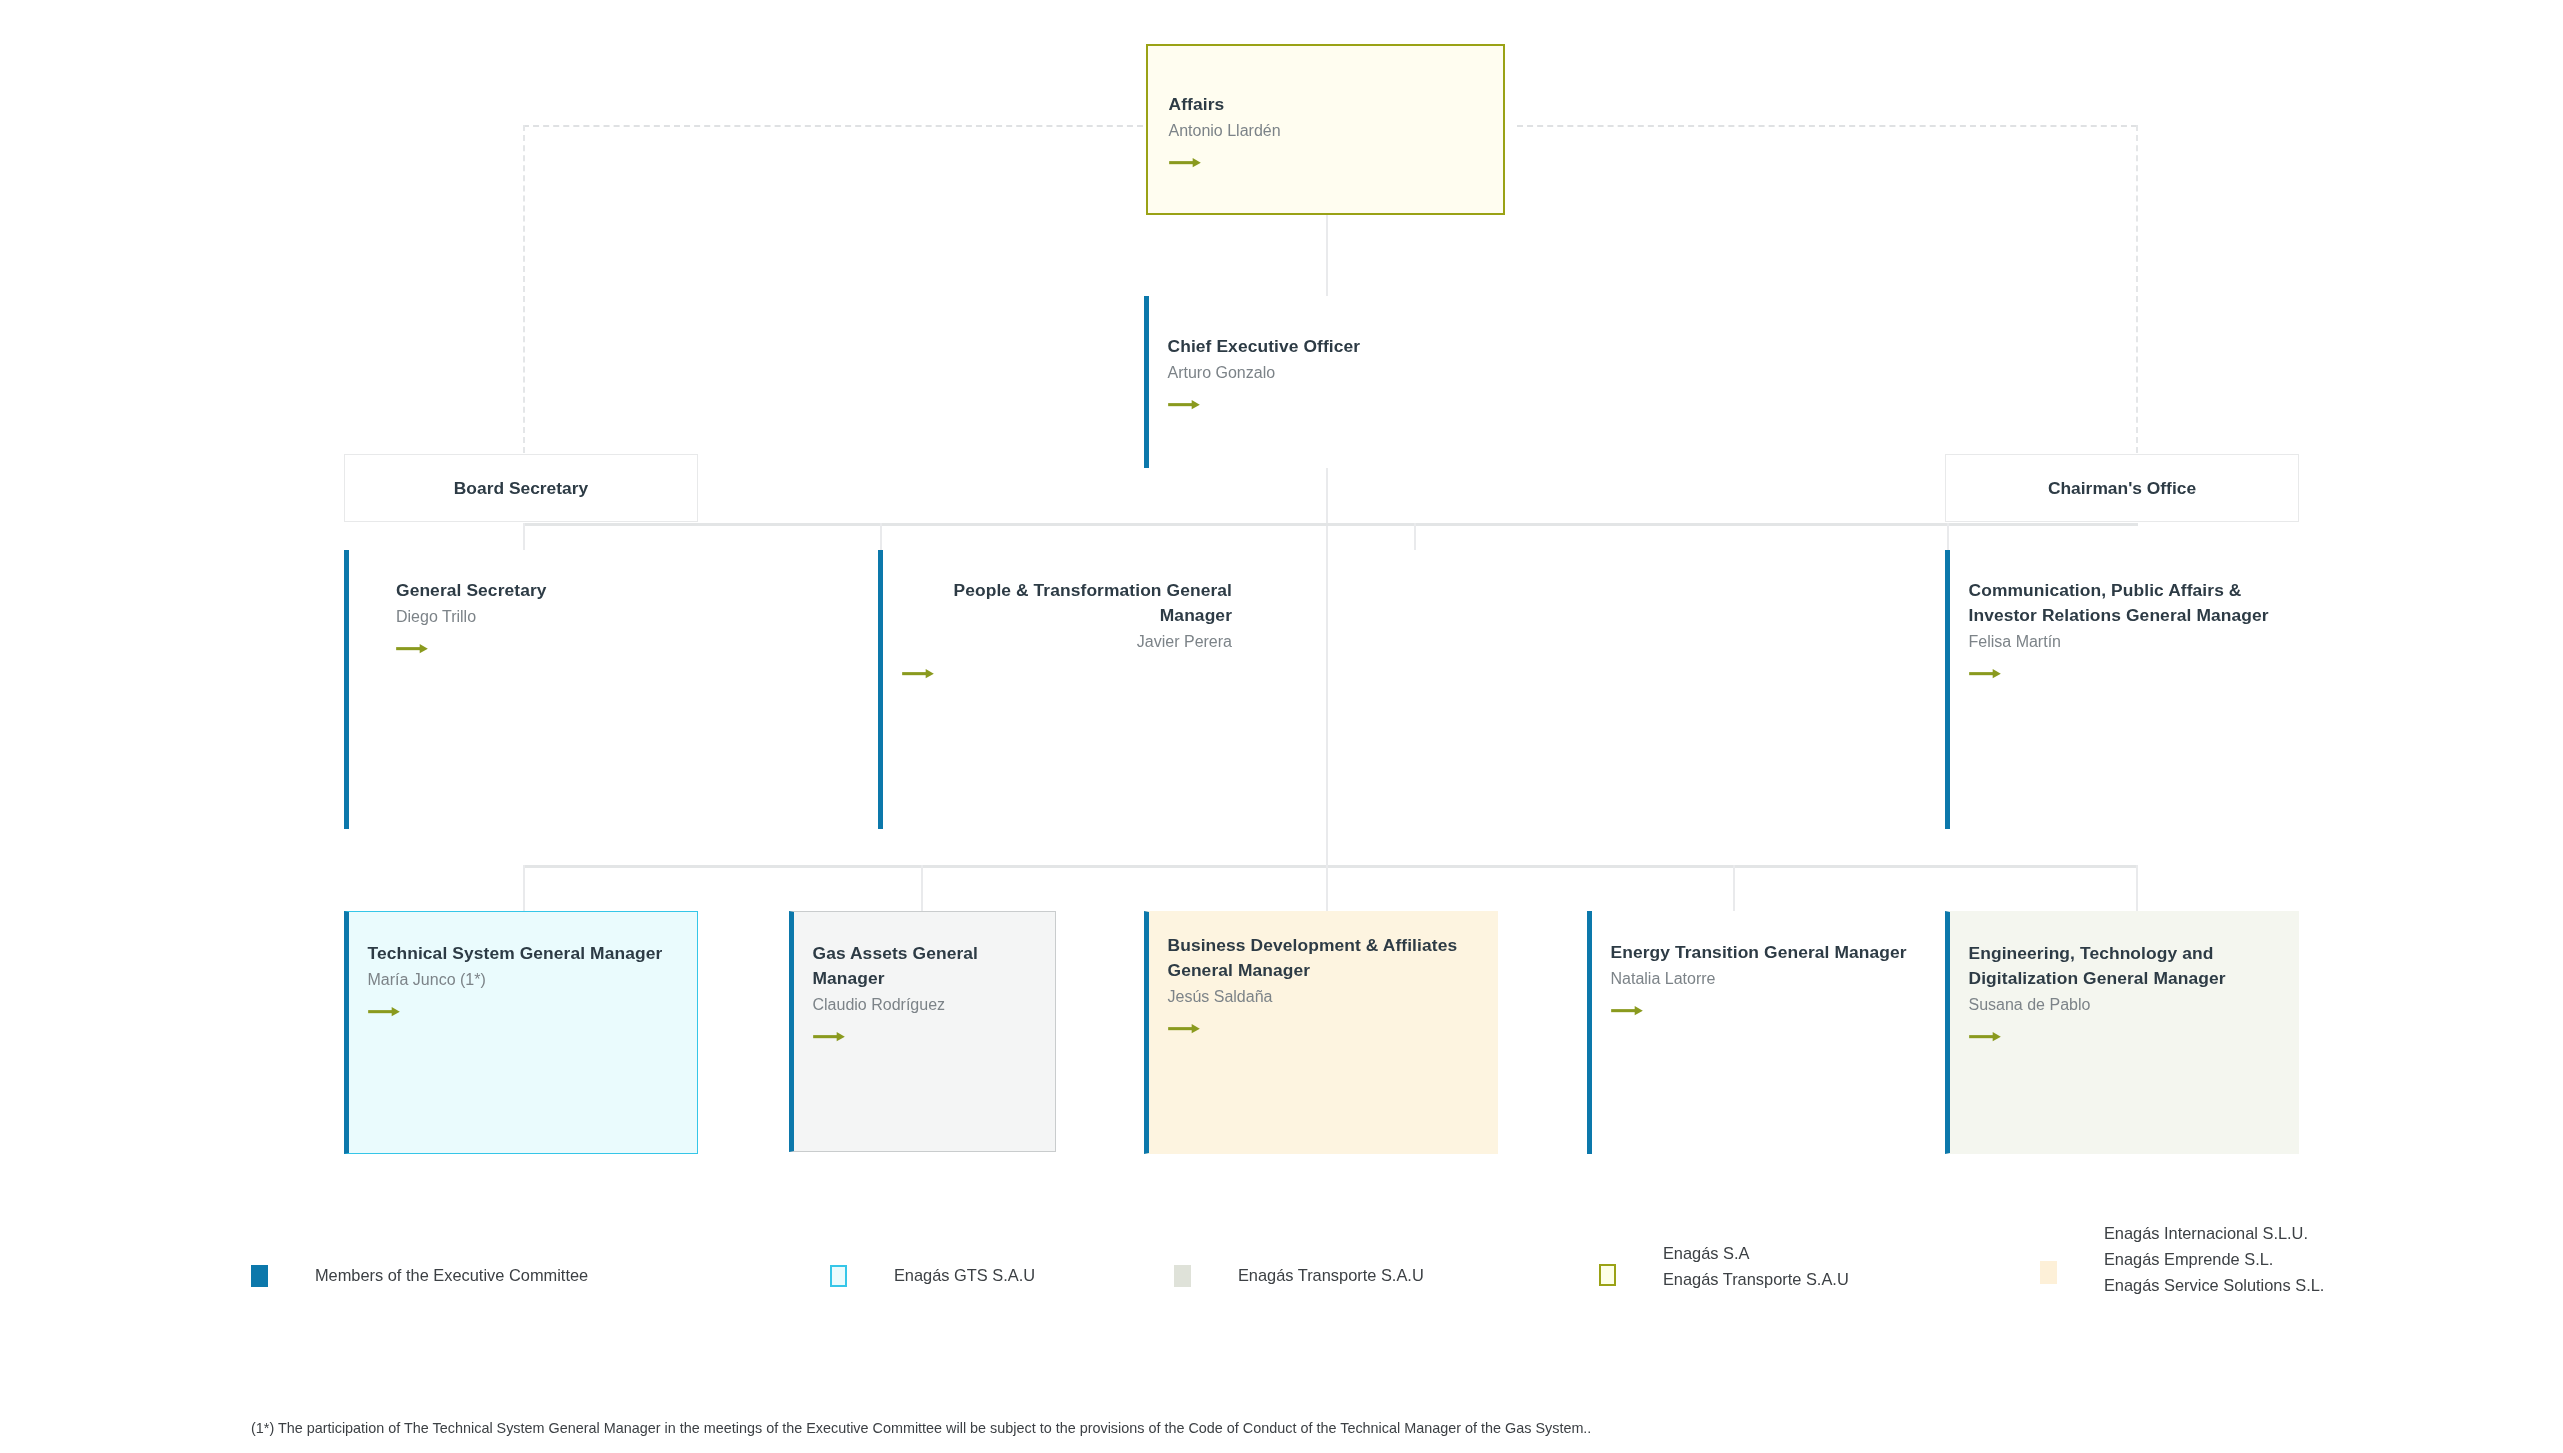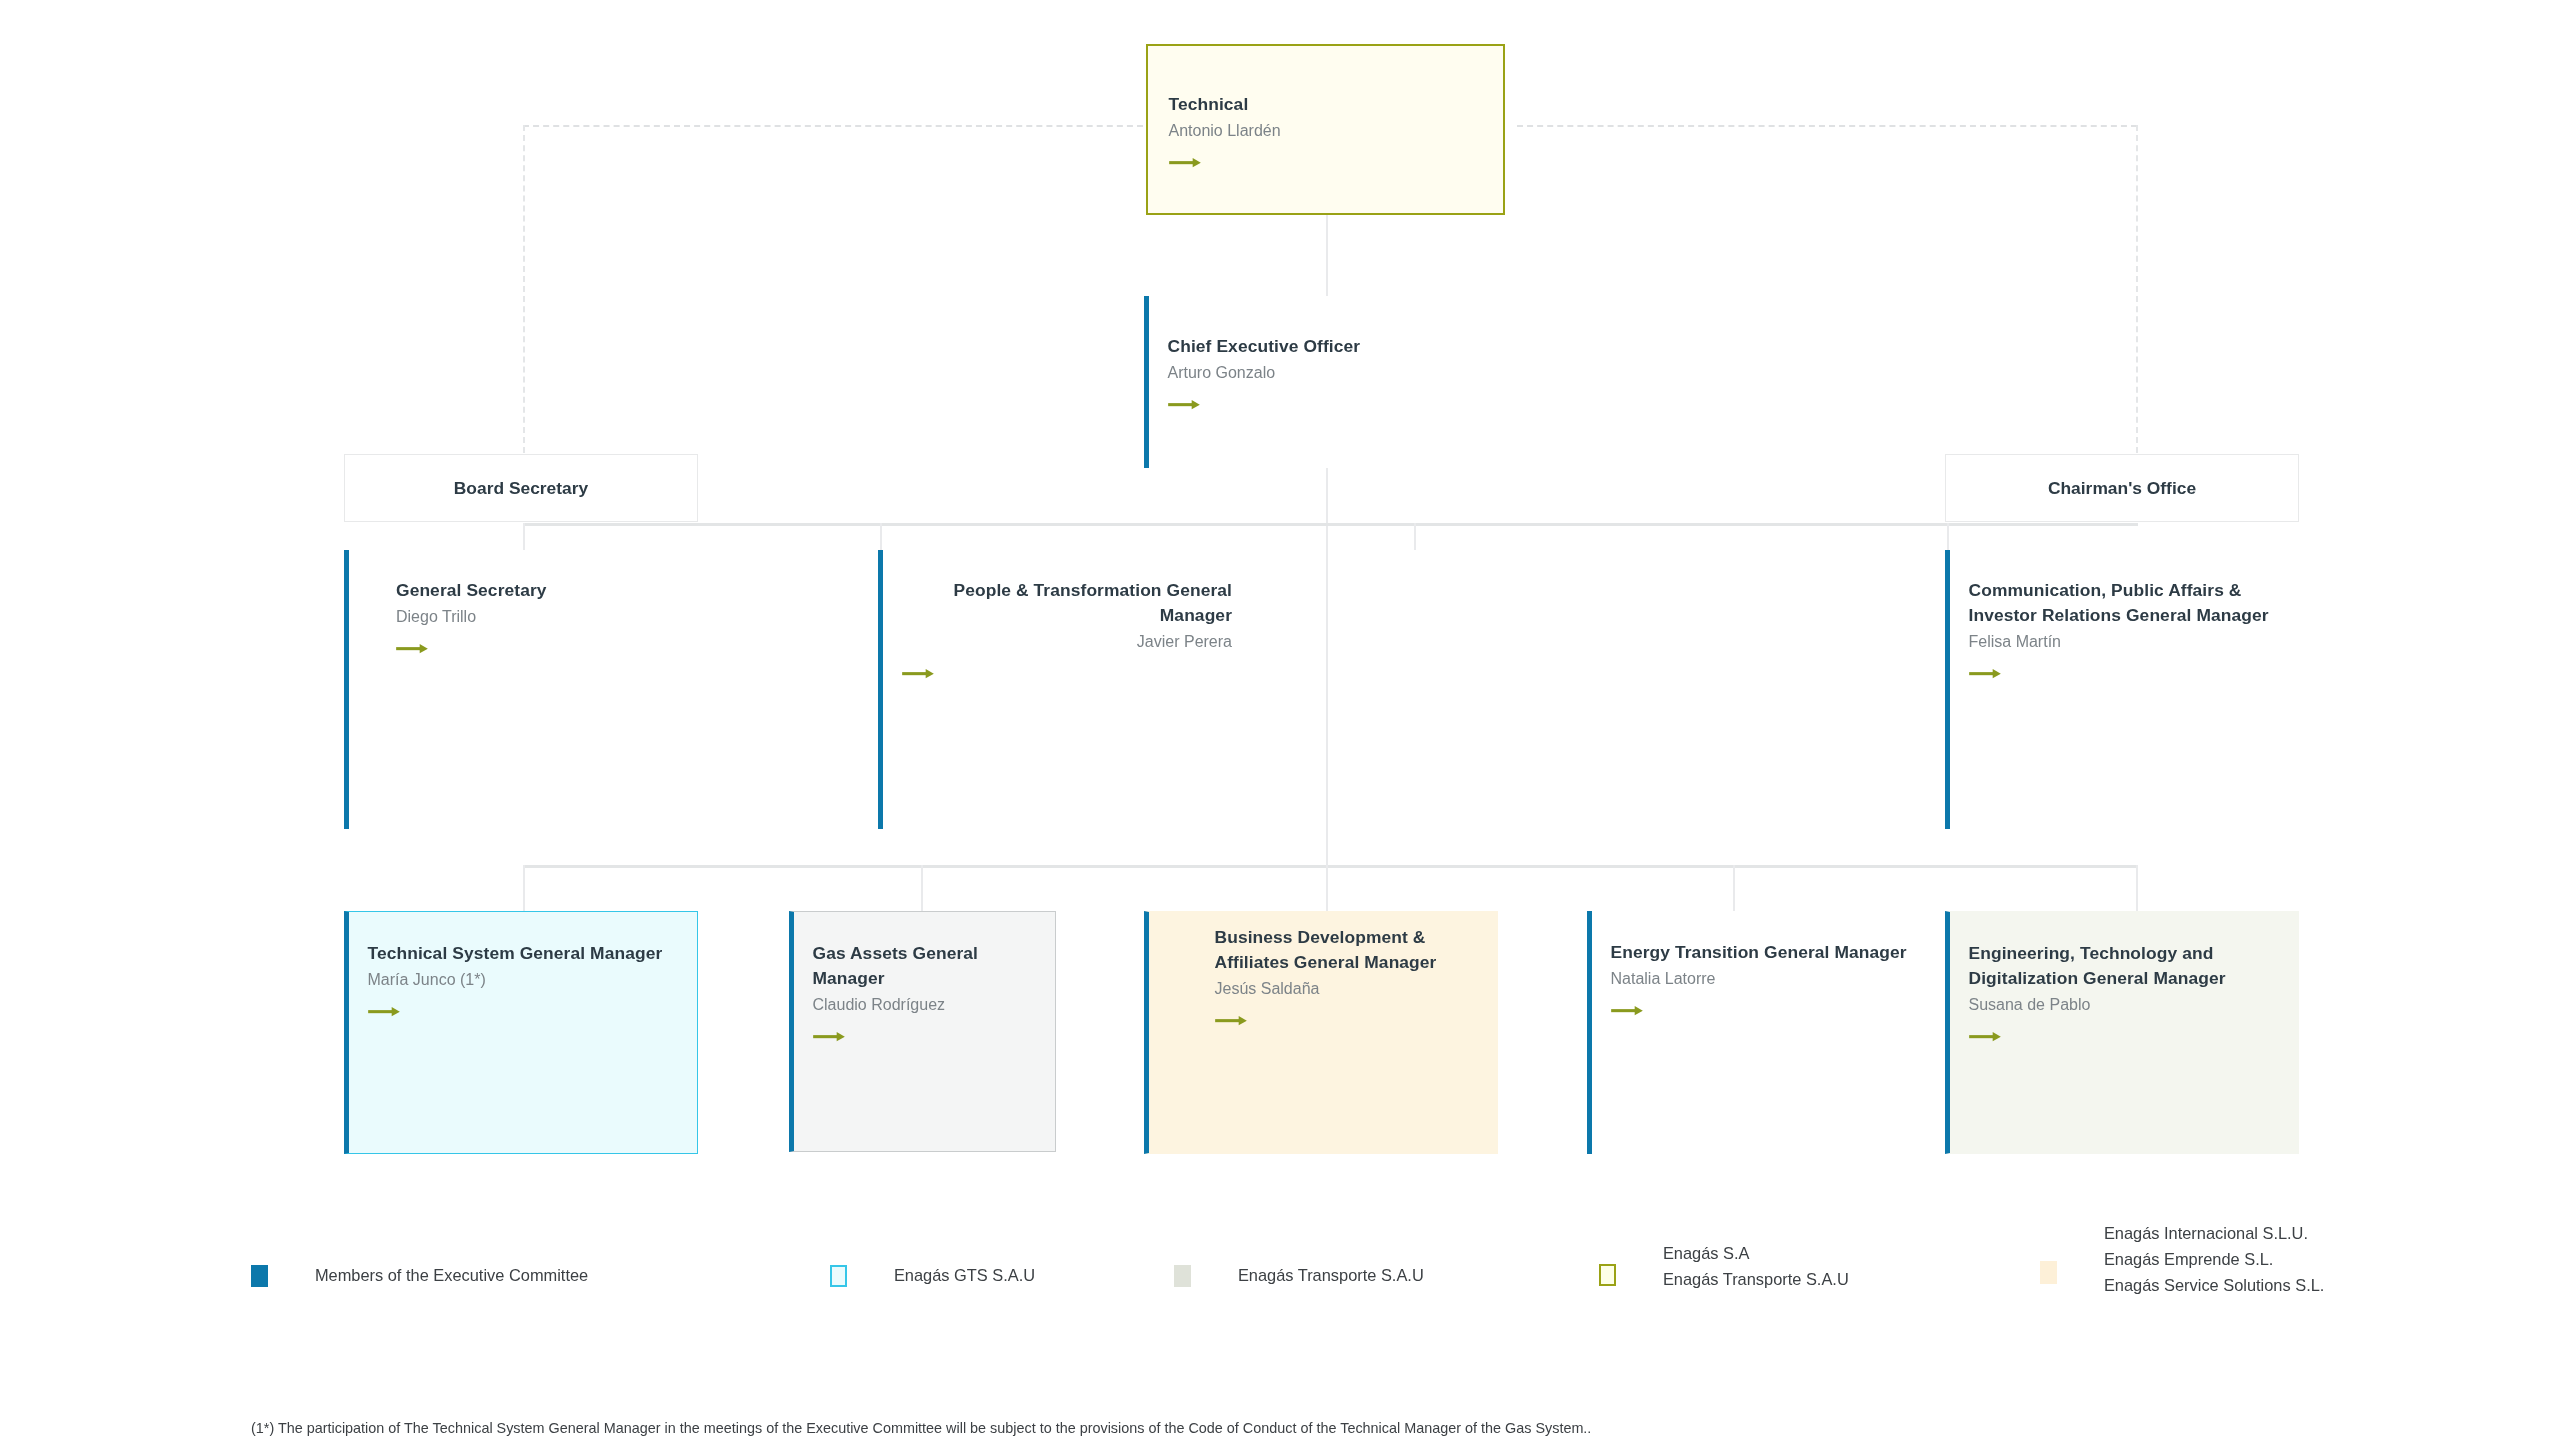--- a/index.html
+++ b/index.html
@@ -148,21 +148,21 @@
   <div class="line h-solid" style="left:523px; top:865px; width:1615px;"></div>
 
   <div class="line v-solid" style="left:523px; top:865px; height:46px;"></div>
   <div class="line v-solid" style="left:921px; top:865px; height:46px;"></div>
   <div class="line v-solid" style="left:1326px; top:865px; height:46px;"></div>
   <div class="line v-solid" style="left:1733px; top:865px; height:46px;"></div>
   <div class="line v-solid" style="left:2136px; top:865px; height:46px;"></div>
 
   <div class="node chairman-card" style="left:1146px; top:44px; width:359px; height:171px;">
     <div class="inner" style="padding-top:46px;">
-      <div class="role">Technical</div>
+      <div class="role">Affairs</div>
       <div class="person">Antonio Llardén</div>
       <svg class="arrow" viewBox="0 0 62 26">
         <line x1="0" y1="13" x2="50" y2="13" stroke="#8a9a1e" stroke-width="6"></line>
         <polygon points="46,4 62,13 46,22" fill="#8a9a1e"></polygon>
       </svg>
     </div>
   </div>
 
   <div class="node accent-blue" style="left:1144px; top:296px; width:359px; height:172px;">
     <div class="inner" style="padding-top:38px;">
@@ -233,21 +233,21 @@
       <div class="role">Gas Assets General Manager</div>
       <div class="person">Claudio Rodríguez</div>
       <svg class="arrow" viewBox="0 0 62 26">
         <line x1="0" y1="13" x2="50" y2="13" stroke="#8a9a1e" stroke-width="6"></line>
         <polygon points="46,4 62,13 46,22" fill="#8a9a1e"></polygon>
       </svg>
     </div>
   </div>
 
   <div class="node tint-cream" style="left:1144px; top:911px; width:354px; height:243px;">
-    <div class="inner" style="padding-top:13px;margin-left:47px;">
+    <div class="inner" style="padding-top:21px;">
       <div class="role">Business Development &amp; Affiliates General Manager</div>
       <div class="person">Jesús Saldaña</div>
       <svg class="arrow" viewBox="0 0 62 26">
         <line x1="0" y1="13" x2="50" y2="13" stroke="#8a9a1e" stroke-width="6"></line>
         <polygon points="46,4 62,13 46,22" fill="#8a9a1e"></polygon>
       </svg>
     </div>
   </div>
 
   <div class="node tint-plain" style="left:1587px; top:911px; width:354px; height:243px;">

